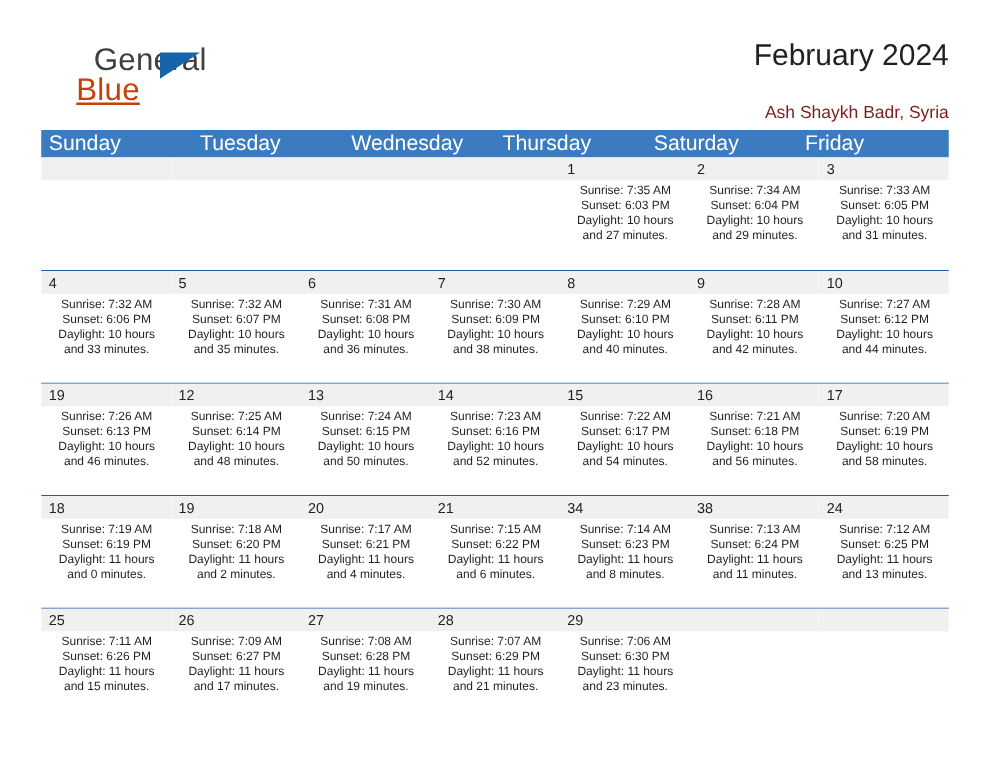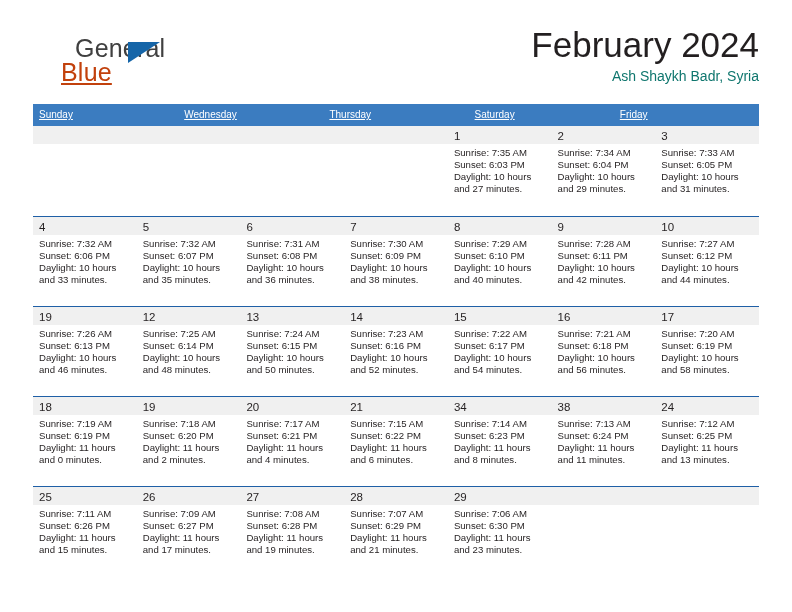--- a/index.html
+++ b/index.html
@@ -66,55 +66,54 @@
     border-bottom: 21px solid transparent;
   }
 
   .title-block {
     position: absolute;
     right: 0;
     top: 0;
     text-align: right;
   }
   .cal-title {
-    font-size: 35px;
+    font-size: 24px;
     color: #231f20;
     line-height: 34px;
     white-space: nowrap;
   }
   .cal-subtitle {
     font-size: 14px;
-    color: #0f766e;
+    color: #7f1d1d;
     line-height: 22px;
-    margin-top: 3px;
+    margin-top: 16px;
     white-space: nowrap;
   }
 
   
   .calendar {
     position: absolute;
     left: 33px;
     top: 104px;
     width: 726px;
   }
   .weekdays {
     display: flex;
     background: #3b7cc0;
     height: 22px;
   }
   .weekday {
     flex: 1 1 0;
     color: #ffffff;
-    font-size: 10px;
+    font-size: 17px;
     line-height: 22px;
     padding-left: 6px;
     box-sizing: border-box;
     white-space: nowrap;
     overflow: hidden;
-    text-decoration: underline;
   }
   .week {
     display: flex;
     border-top: 1.6px solid #1f5fa6;
     height: 90px;
     box-sizing: border-box;
   }
   .week:first-of-type {
     border-top: none;
   }
@@ -132,20 +131,21 @@
     padding-left: 6px;
     box-sizing: border-box;
   }
   .day-num {
     font-size: 11.5px;
     line-height: 18px;
     color: #231f20;
   }
   .day-body {
     padding: 3px 5px 0 6px;
+    text-align: center;
   }
   .day-line {
     font-size: 9.6px;
     line-height: 12.1px;
     color: #231f20;
     white-space: nowrap;
   }
 </style>
 </head>
 <body>
@@ -163,20 +163,21 @@
     <div class="title-block">
       <div class="cal-title">February 2024</div>
       <div class="cal-subtitle">Ash Shaykh Badr, Syria</div>
     </div>
 
   </div>
 
   <div class="calendar">
     <div class="weekdays" id="weekday-row">
         <div class="weekday">Sunday</div>
+        <div class="weekday">Tuesday</div>
         <div class="weekday">Wednesday</div>
         <div class="weekday">Thursday</div>
         <div class="weekday">Saturday</div>
         <div class="weekday">Friday</div>
       </div>
     <div id="weeks-container">
         <div class="week">
           <div class="day empty">
             <div class="day-num-band"><span class="day-num"></span></div>
           </div>

